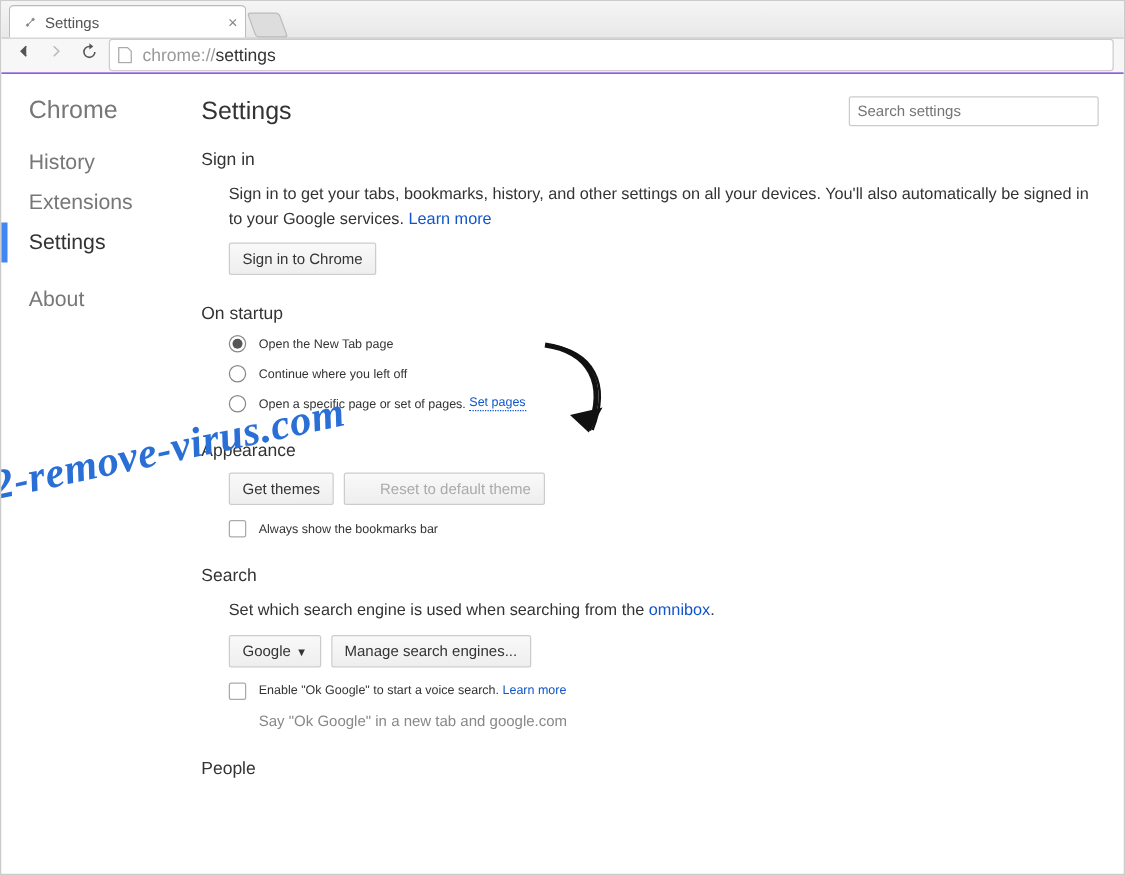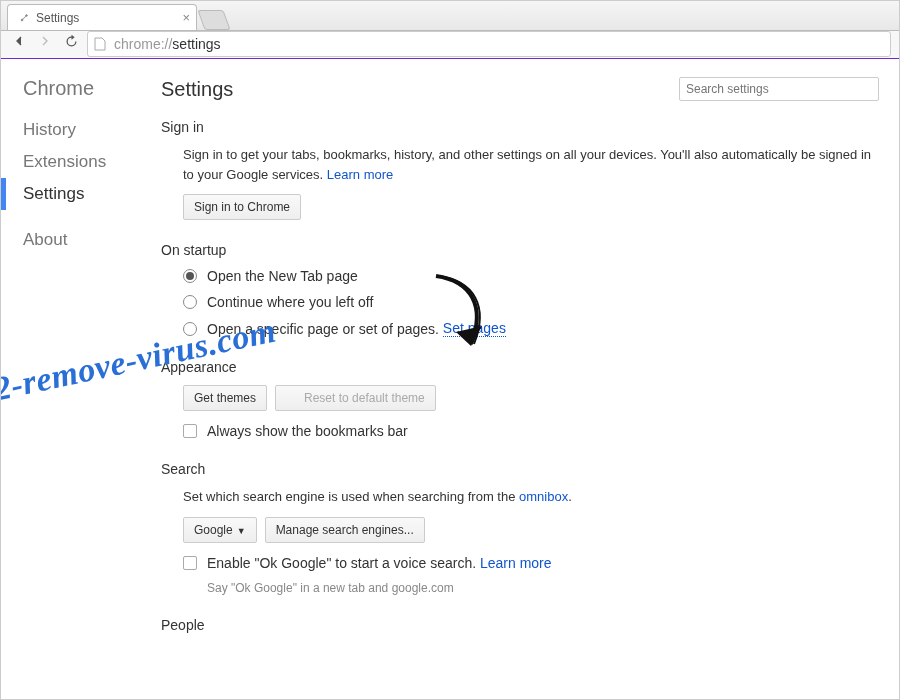--- a/index.html
+++ b/index.html
@@ -35,21 +35,21 @@
     .sec-title { font-size: 14px; color: #333; margin-bottom: 10px; }
     .sec-body { padding-left: 22px; font-size: 13px; color: #333; }
     .sec-body p { line-height: 1.5; margin-bottom: 10px; }
     .link { color: #1155cc; text-decoration: none; cursor: pointer; }
     .link.dotted { border-bottom: 1px dotted #1155cc; }
 
     .btn { display: inline-block; background: linear-gradient(#f9f9f9,#eee); border: 1px solid #ccc; border-radius: 2px; padding: 5px 10px; font-size: 12px; color: #333; cursor: pointer; }
     .btn.disabled { color: #aaa; padding-left: 28px; }
     .btn .caret { margin-left: 4px; font-size: 9px; }
 
-    .radio-row, .check-row { display: flex; align-items: center; margin-bottom: 10px; font-size: 14px; color: #333; }
+    .radio-row, .check-row { display: flex; align-items: center; margin-bottom: 10px; font-size: 10px; color: #333; }
     .radio { width: 14px; height: 14px; border: 1px solid #888; border-radius: 50%; margin-right: 10px; position: relative; background: #fff; }
     .radio.checked::after { content: ""; position: absolute; top: 2px; left: 2px; width: 8px; height: 8px; background: #555; border-radius: 50%; }
     .check { width: 14px; height: 14px; border: 1px solid #aaa; border-radius: 2px; margin-right: 10px; background: #fff; }
 
     .hint { font-size: 12px; color: #888; margin-top: 4px; margin-left: 24px; }
 
     .btn-row { display: flex; gap: 8px; margin-bottom: 12px; }
 
     
     .watermark { position: absolute; top: 340px; left: -10px; font-family: "Comic Sans MS", cursive; font-style: italic; font-weight: bold; font-size: 34px; color: #2a6fd6; transform: rotate(-12deg); pointer-events: none; letter-spacing: 0.5px; }

